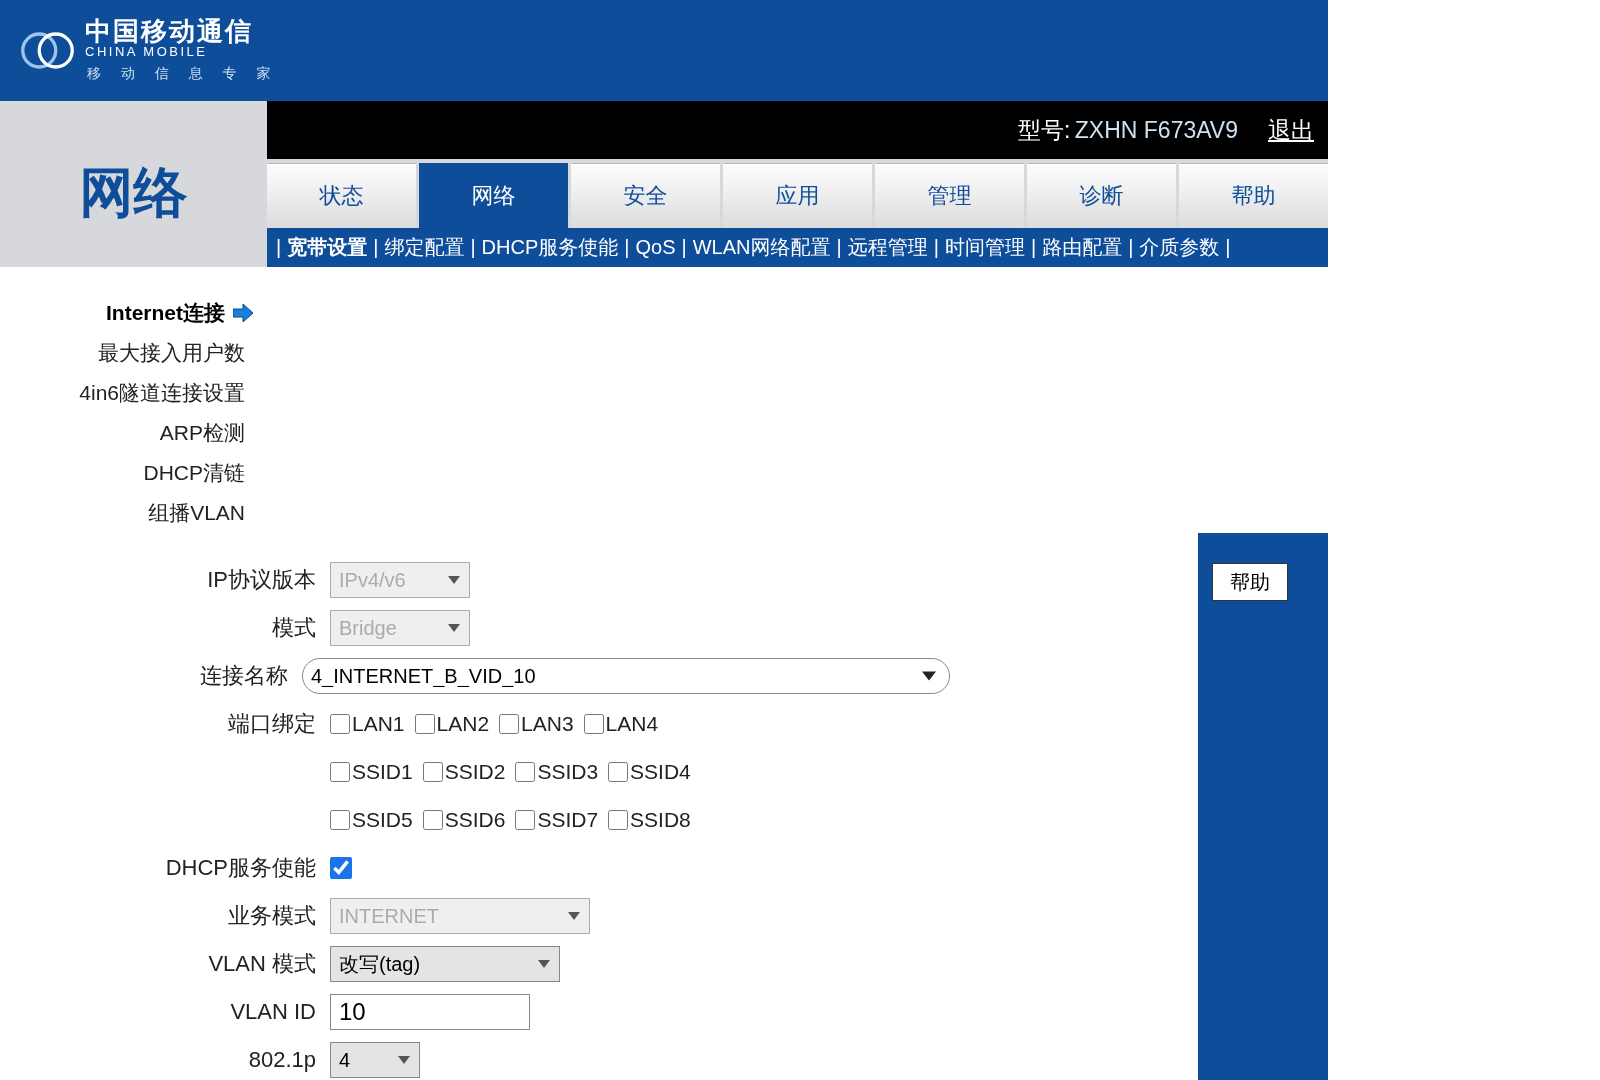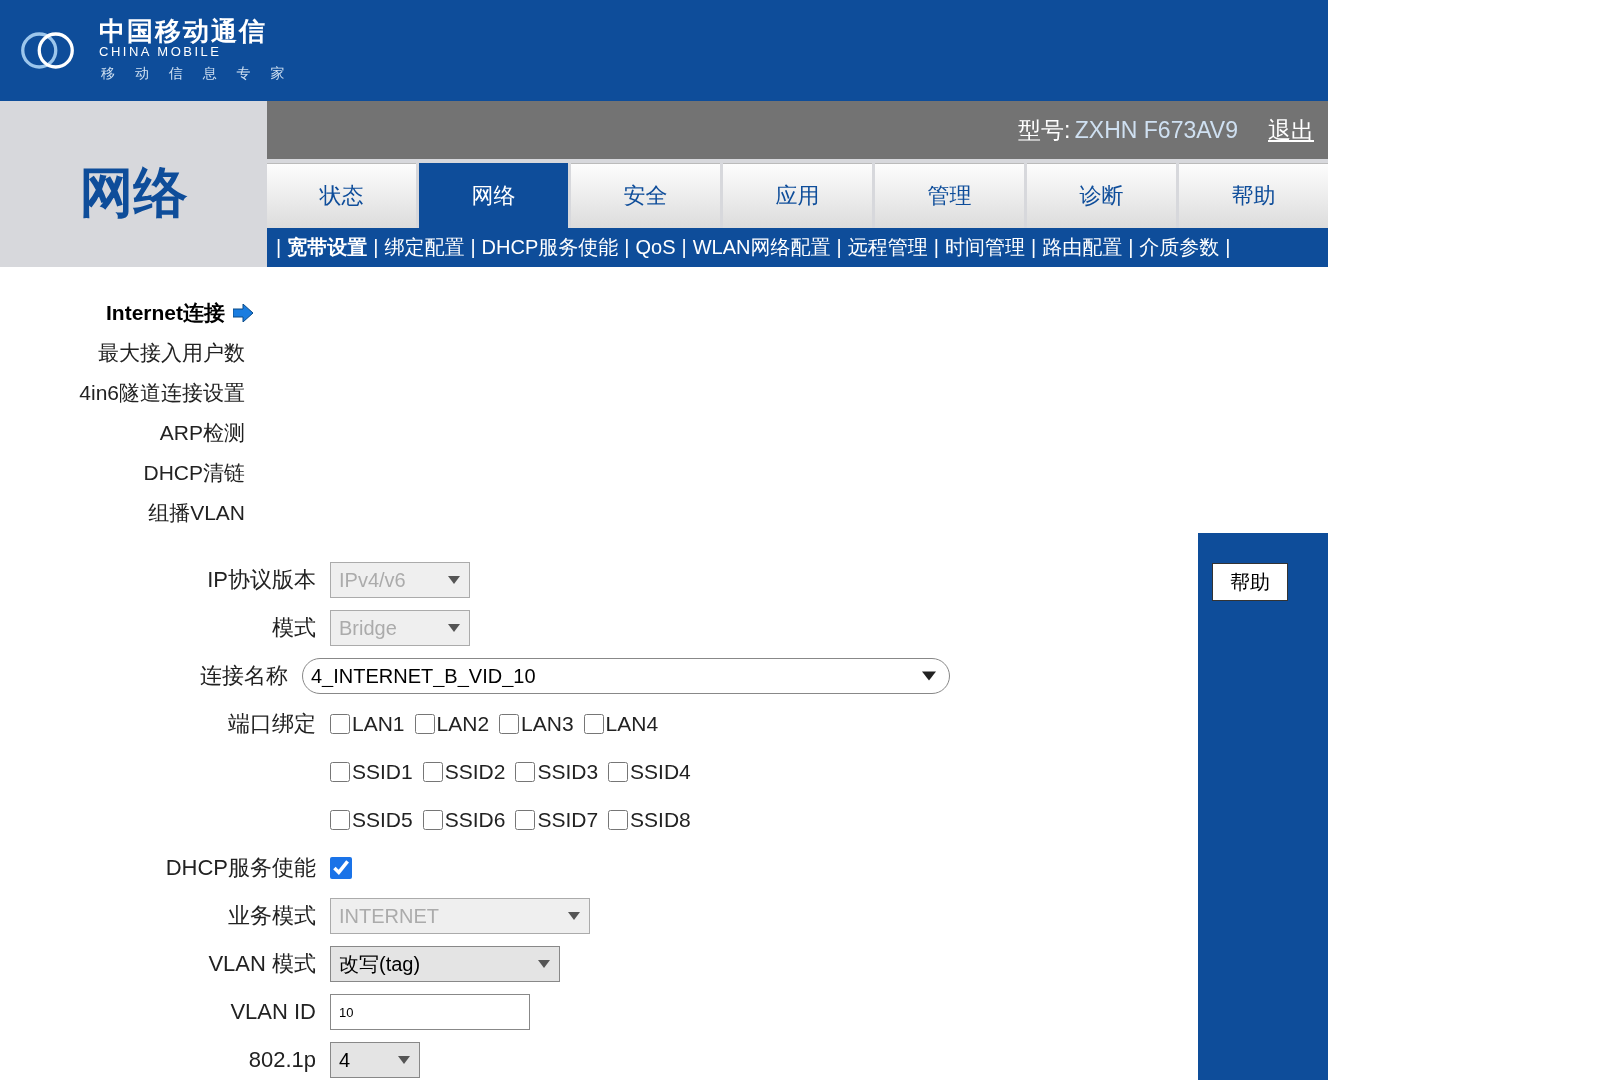--- a/index.html
+++ b/index.html
@@ -1,28 +1,28 @@
 <!DOCTYPE html>
 <html><head>
 <meta charset="utf-8">
 <style>
   * { box-sizing: border-box; margin: 0; padding: 0; }
   body { font-family: "Microsoft YaHei", Arial, sans-serif; background: #fff; width: 1328px; }
 
   .banner { height: 101px; background: #0e4d9a; display: flex; align-items: center; padding-left: 20px; }
   .logo-block { display: flex; align-items: center; }
   .logo-svg { width: 55px; height: 55px; }
-  .logo-text { margin-left: 24px; color: #fff; }
+  .logo-text { margin-left: 10px; color: #fff; }
   .logo-cn { font-size: 26px; font-weight: bold; letter-spacing: 2px; line-height: 1; }
   .logo-en { font-size: 13px; letter-spacing: 2.5px; line-height: 1.3; }
   .logo-sub { color: #cfe0f1; font-size: 14px; letter-spacing: 8px; margin-left: 2px; margin-top: 4px; }
 
   .model-row { height: 58px; background: #d7d8dc; display: flex; }
   .model-left { width: 267px; }
-  .model-mid { flex: 1; background: #737373; display: flex; align-items: center; justify-content: flex-end; padding-right: 14px; gap: 30px; }
+  .model-mid { flex: 1; background: #000000; display: flex; align-items: center; justify-content: flex-end; padding-right: 14px; gap: 30px; }
   .model-label, .model-value, .logout { color: #fff; font-size: 23px; }
   .model-value { color: #cfe0f1; }
   .logout { text-decoration: underline; cursor: pointer; }
 
   .nav-row { height: 69px; background: #d7d8dc; display: flex; }
   .nav-title-cell { width: 267px; display: flex; align-items: center; justify-content: center; }
   .nav-title { color: #0e4d9a; font-size: 54px; font-weight: bold; }
   .tabs { flex: 1; display: flex; align-items: flex-end; gap: 3px; padding-top: 4px; }
   .tab { flex: 1; height: 65px; display: flex; align-items: center; justify-content: center; font-size: 22px; color: #0e4d9a; background: linear-gradient(#fdfdfd, #dcdcdc); border-top: 1px solid #bbb; cursor: pointer; }
   .tab.active { background: #0e4d9a; color: #fff; border-top: none; }
@@ -52,21 +52,21 @@
   .select { height: 36px; border: 1px solid #888; background: #e4e4e4; font-size: 20px; padding: 0 28px 0 8px; appearance: none; position: relative; }
   .select-wrap { position: relative; display: inline-block; }
   .select-wrap::after { content: ""; position: absolute; right: 10px; top: 50%; width: 0; height: 0; border-left: 6px solid transparent; border-right: 6px solid transparent; border-top: 8px solid #555; transform: translateY(-50%); pointer-events: none; }
   .select.disabled { color: #888; background: #e9e9e9; }
   .select.wide { width: 648px; background: #fff; border-radius: 18px; }
   .select-wrap.wide::after { right: 14px; border-left: 7px solid transparent; border-right: 7px solid transparent; border-top: 9px solid #222; }
 
   .chk { width: 20px; height: 20px; }
   .chk-label { font-size: 21px; color: #222; display: inline-flex; align-items: center; gap: 2px; }
   .cb-big { width: 22px; height: 22px; accent-color: #1a73e8; }
-  .text-input { height: 36px; width: 200px; border: 1px solid #888; font-size: 13px; padding: 0 8px; background: #fff; }
+  .text-input { height: 36px; width: 200px; border: 1px solid #888; font-size: 24px; padding: 0 8px; background: #fff; }
 
   .watermark { position: fixed; right: 24px; bottom: 8px; font-size: 34px; color: rgba(255,255,255,0.55); font-weight: bold; opacity: 0.8; z-index: 5; pointer-events: none; }
 </style>
 </head>
 <body>
 
 <div class="banner">
   <div class="logo-block">
     <svg class="logo-svg" viewBox="0 0 100 100">
       <circle cx="35" cy="50" r="30" stroke="#9cc6ec" stroke-width="6" fill="none"></circle>

